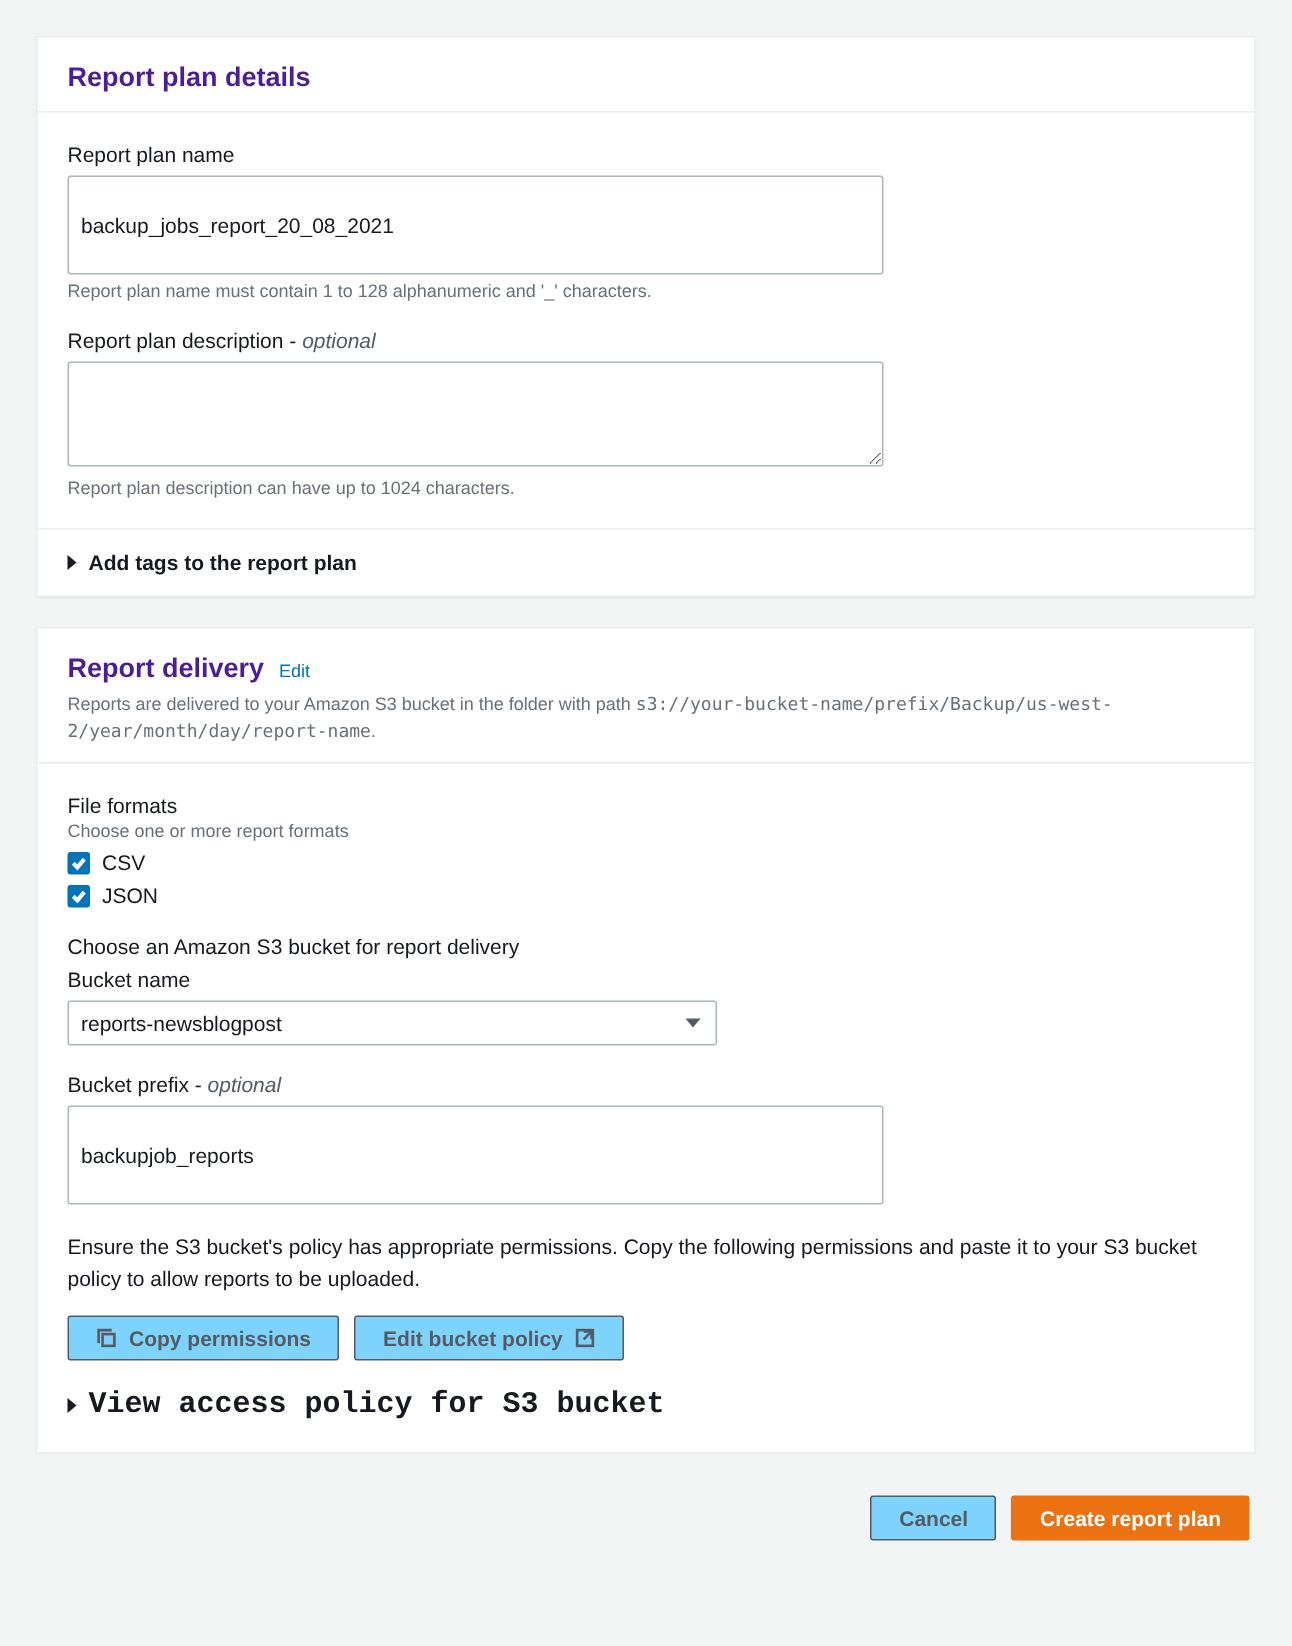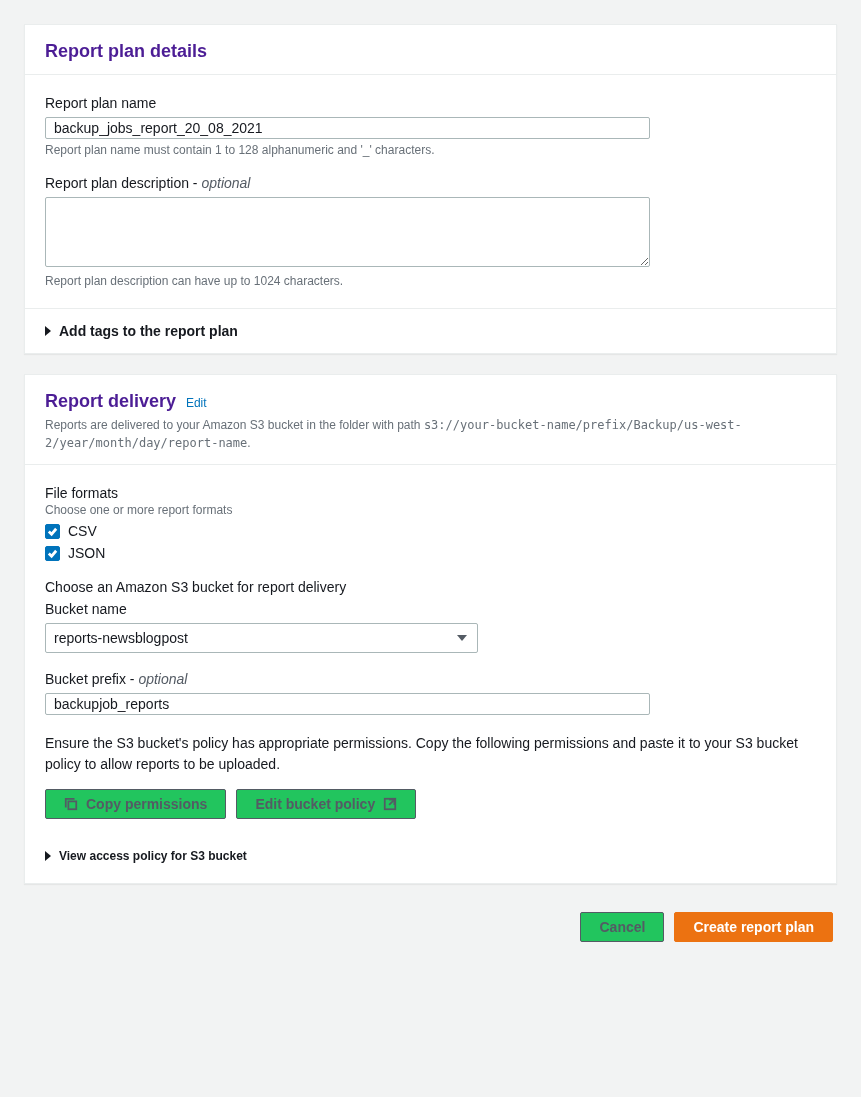--- a/index.html
+++ b/index.html
@@ -62,25 +62,25 @@
     .optional {
       font-style: italic;
       color: #545b64;
     }
     .help-text {
       color: #687078;
       font-size: 12px;
       margin-top: 4px;
     }
     input[type="text"], textarea, .select-wrap {
-      width: 605px;
+      width: 544px;
       max-width: 100%;
       border: 1px solid #aab7b8;
       border-radius: 2px;
-      padding: 2px 8px;
+      padding: 24px 8px;
       font-size: 14px;
       color: #16191f;
       font-family: inherit;
     }
     textarea {
       height: 70px;
       resize: both;
     }
     .select-wrap {
       width: 433px;
@@ -145,21 +145,21 @@
     }
     .btn-row {
       display: flex;
       gap: 10px;
     }
     .btn {
       display: inline-flex;
       align-items: center;
       gap: 8px;
       border: 1px solid #545b64;
-      background: #22c55e;
+      background: #7dd3fc;
       color: #545b64;
       font-weight: 700;
       padding: 6px 18px;
       border-radius: 2px;
       cursor: pointer;
       font-size: 14px;
       font-family: inherit;
     }
     .btn-primary {
       background: #ec7211;
@@ -186,22 +186,23 @@
     }
     .expander-inline {
       padding: 8px 0 0 0;
       border-top: none;
       display: flex;
       align-items: center;
       gap: 8px;
       cursor: pointer;
       font-weight: 700;
       color: #16191f;
-      font-size: 12px;
-      margin-top: 22px;
+      font-size: 20px;
+      margin-top: 10px;
+      font-family: Liberation Mono, monospace;
     }
     .caret-right {
       width: 0;
       height: 0;
       border-top: 5px solid transparent;
       border-bottom: 5px solid transparent;
       border-left: 6px solid #16191f;
     }
     .footer-actions {
       display: flex;

